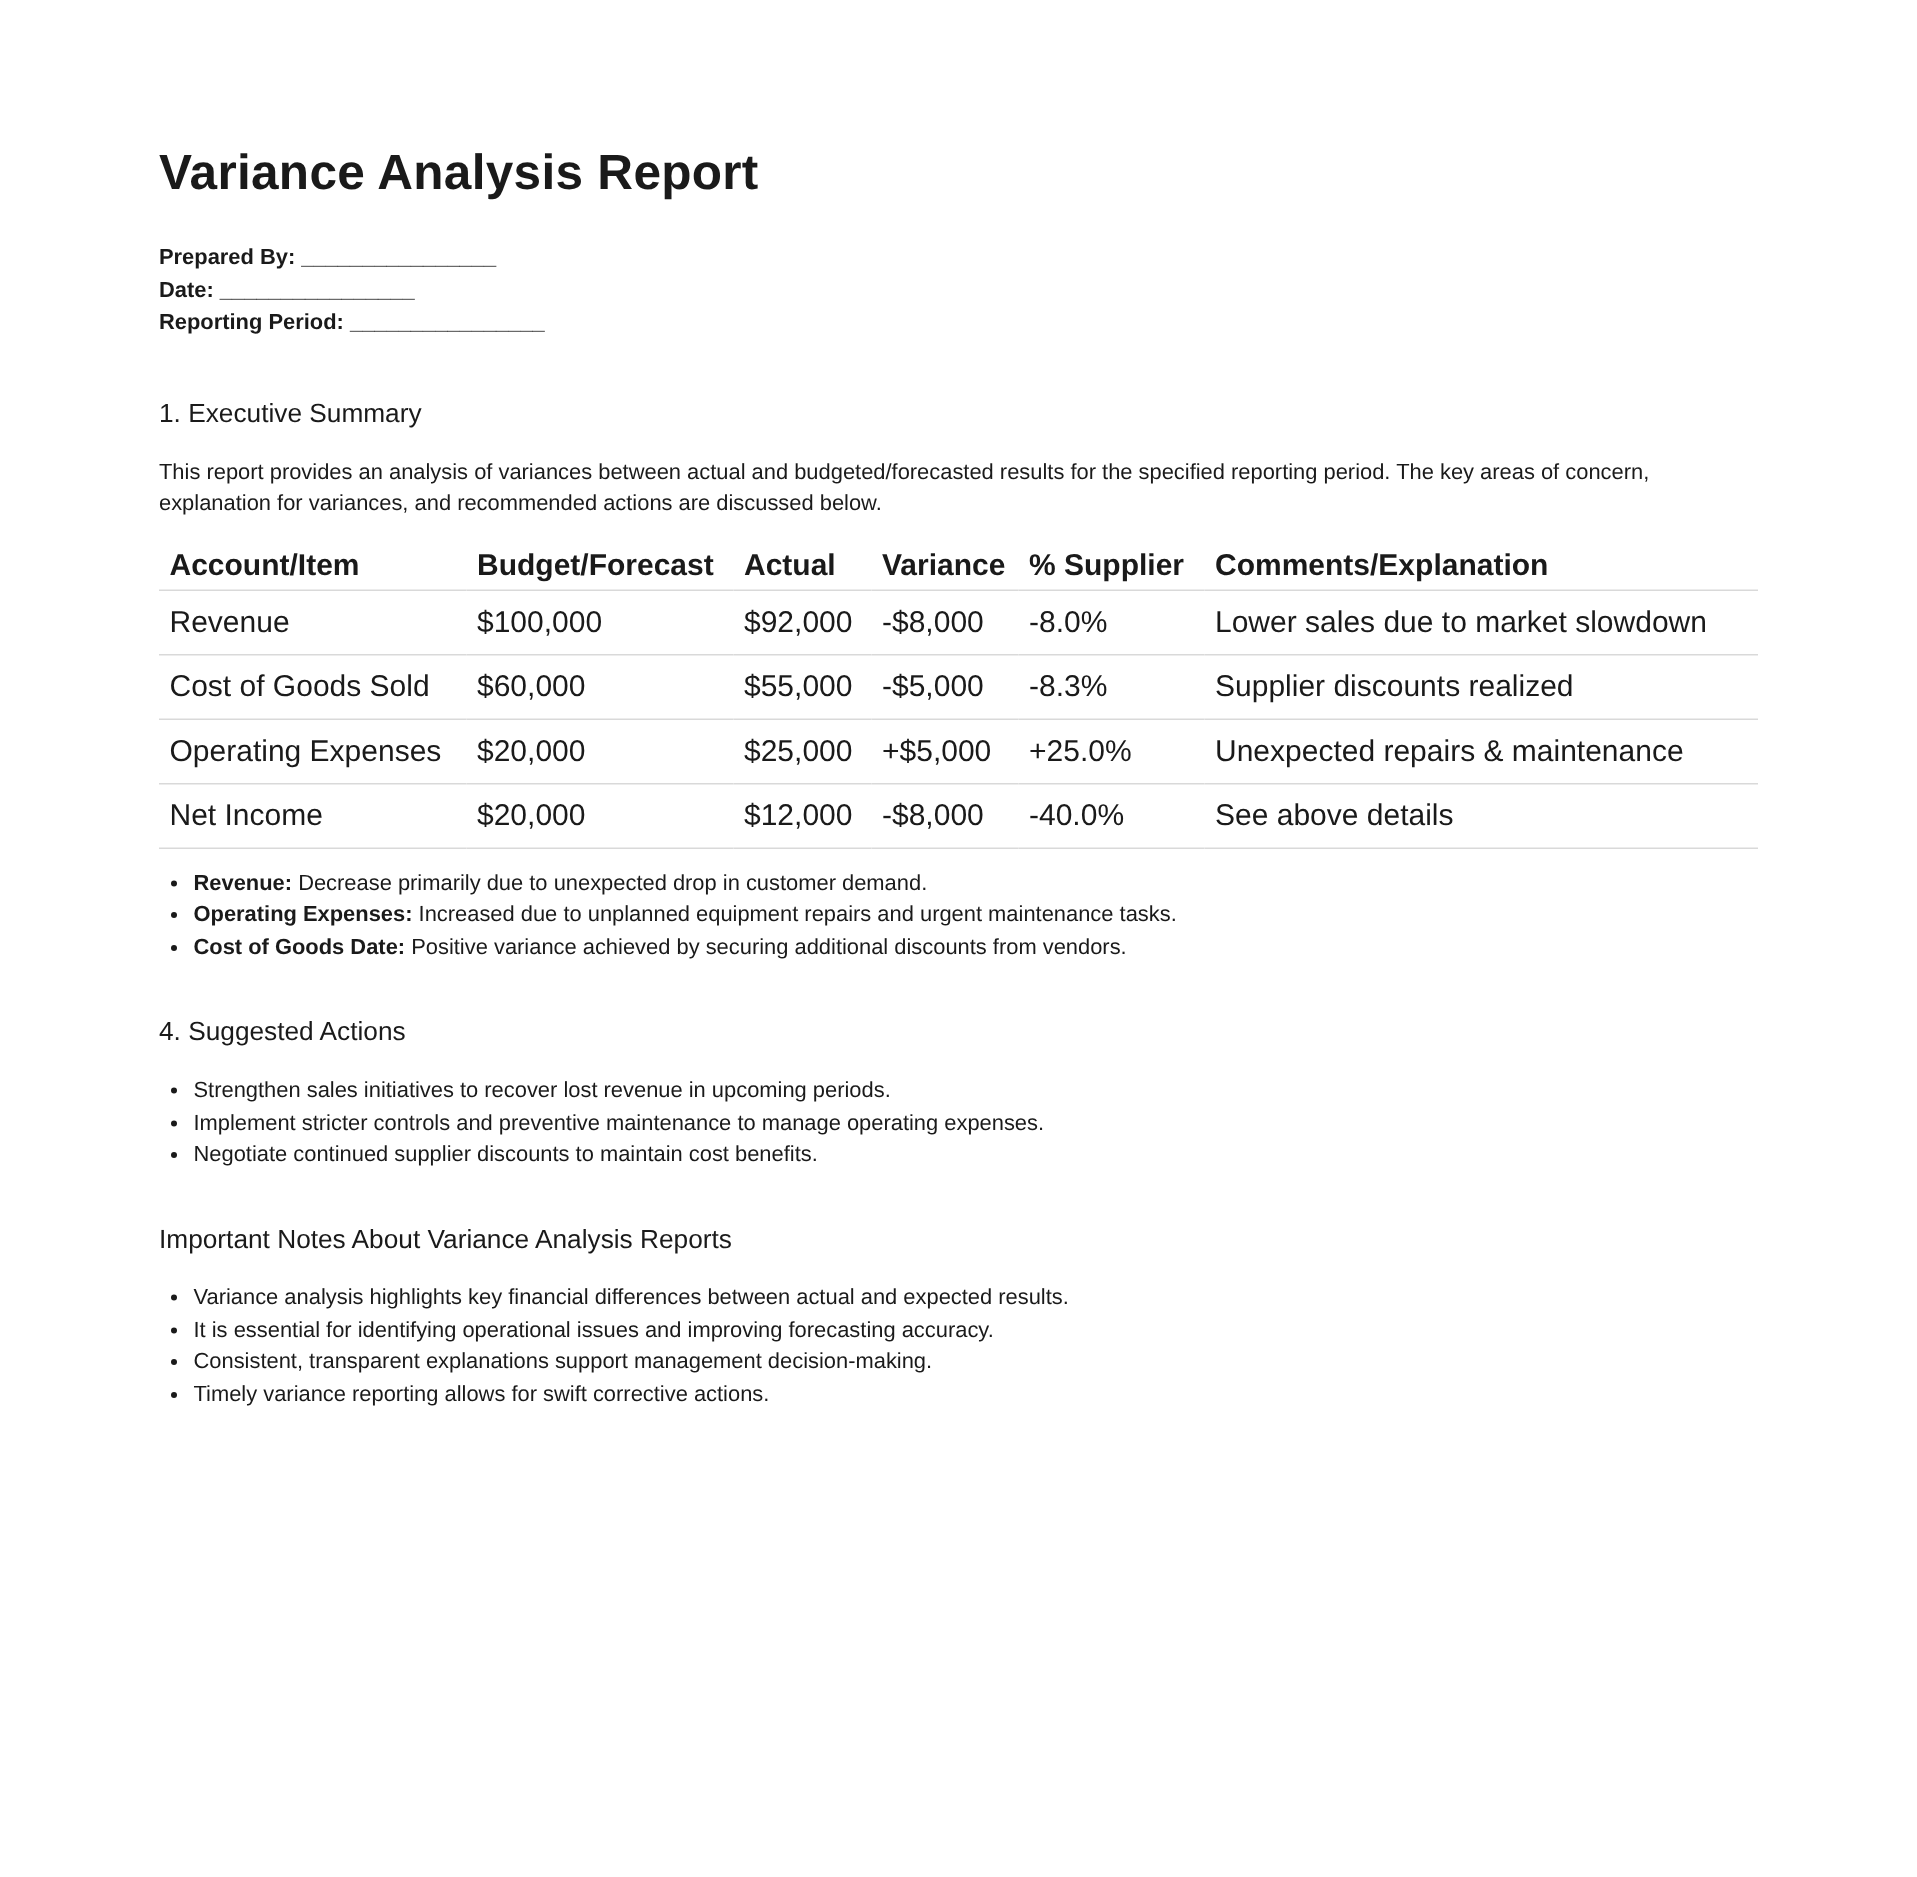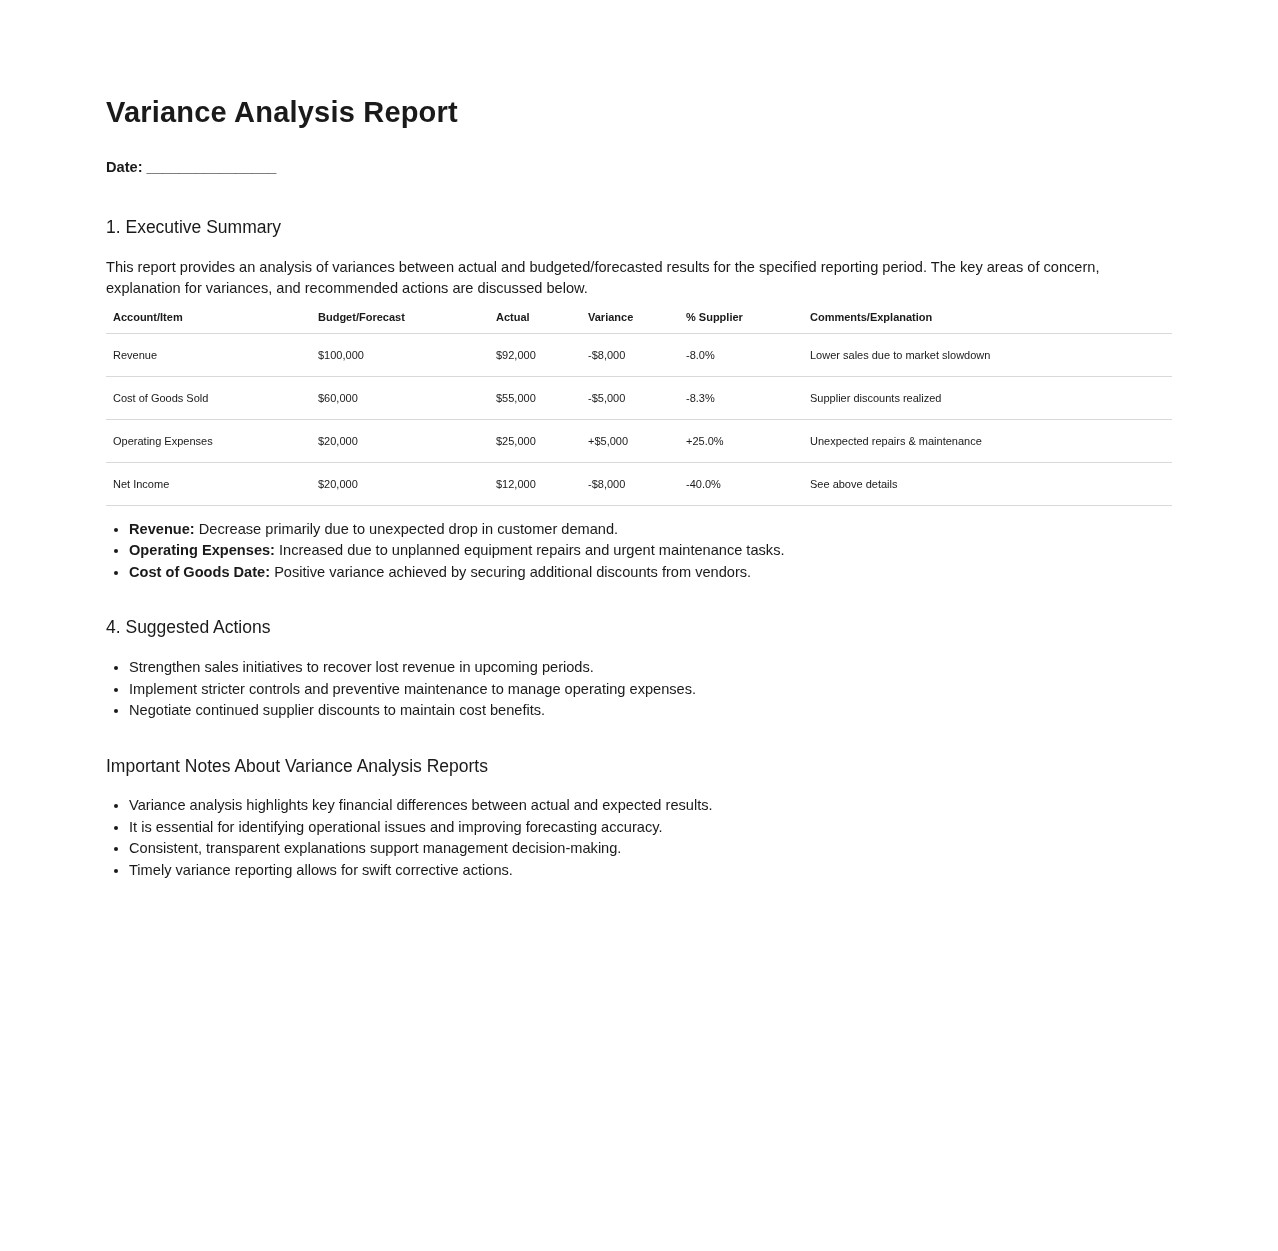--- a/index.html
+++ b/index.html
@@ -10,21 +10,21 @@
     background: #ffffff;
     color: #1a1a1a;
     font-family: "Liberation Sans", "DejaVu Sans", sans-serif;
   }
   .page {
     width: 1066px;
     margin: 0 auto;
     padding-top: 94px;
   }
   h1.doc-title {
-    font-size: 29px;
+    font-size: 33px;
     font-weight: 700;
     line-height: 1.25;
     margin: 0 0 27px 0;
     letter-spacing: 0.2px;
   }
   .meta-block p {
     margin: 0;
     font-size: 14.6px;
     font-weight: 700;
     line-height: 21.5px;
@@ -39,22 +39,22 @@
   h2.mt-md { margin-top: 34px; }
   p.body-text {
     margin: 0;
     font-size: 14.6px;
     line-height: 21.5px;
   }
   table.variance-table {
     border-collapse: collapse;
     table-layout: fixed;
     width: 100%;
-    margin-top: 2px;
-    font-size: 11px;
+    margin-top: 14px;
+    font-size: 20px;
   }
   table.variance-table th {
     text-align: left;
     font-weight: 700;
     padding: 6px 10px 7px 7px;
     border-bottom: 1px solid #d9d9d9;
     line-height: 18px;
     vertical-align: bottom;
   }
   table.variance-table td {
@@ -76,21 +76,23 @@
   .li-label { font-weight: 700; }
 </style>
 </head>
 <body>
 
 <div class="page">
 
   <h1 class="doc-title">Variance Analysis Report</h1>
 
   <div class="meta-block">
+    <p><span class="li-label">Prepared By:</span><span> ________________</span></p>
     <p><span class="li-label">Date:</span><span> ________________</span></p>
+    <p><span class="li-label">Reporting Period:</span><span> ________________</span></p>
   </div>
 
   <h2 class="section-heading">1. Executive Summary</h2>
   <p class="body-text">This report provides an analysis of variances between actual and budgeted/forecasted results for the specified reporting period. The key areas of concern, explanation for variances, and recommended actions are discussed below.</p>
 
   <table class="variance-table">
     <colgroup>
       <col style="width:205px">
       <col style="width:178px">
       <col style="width:92px">

